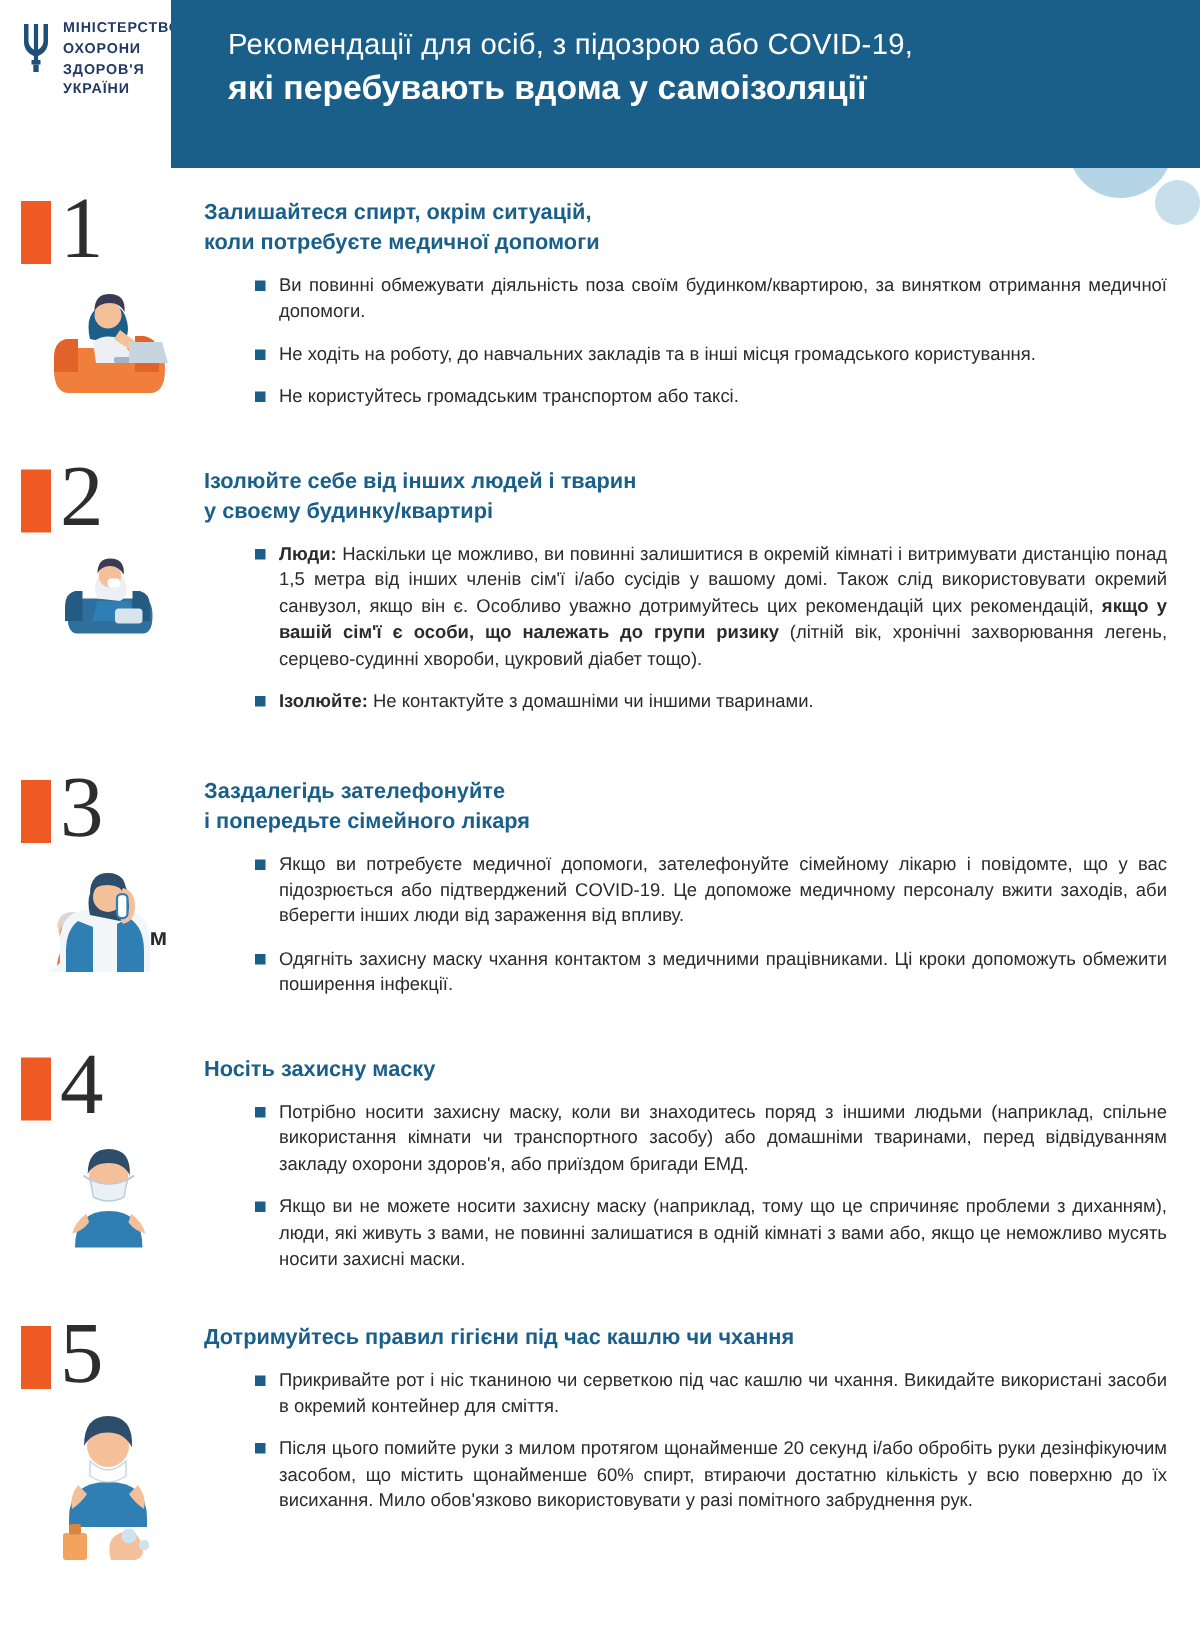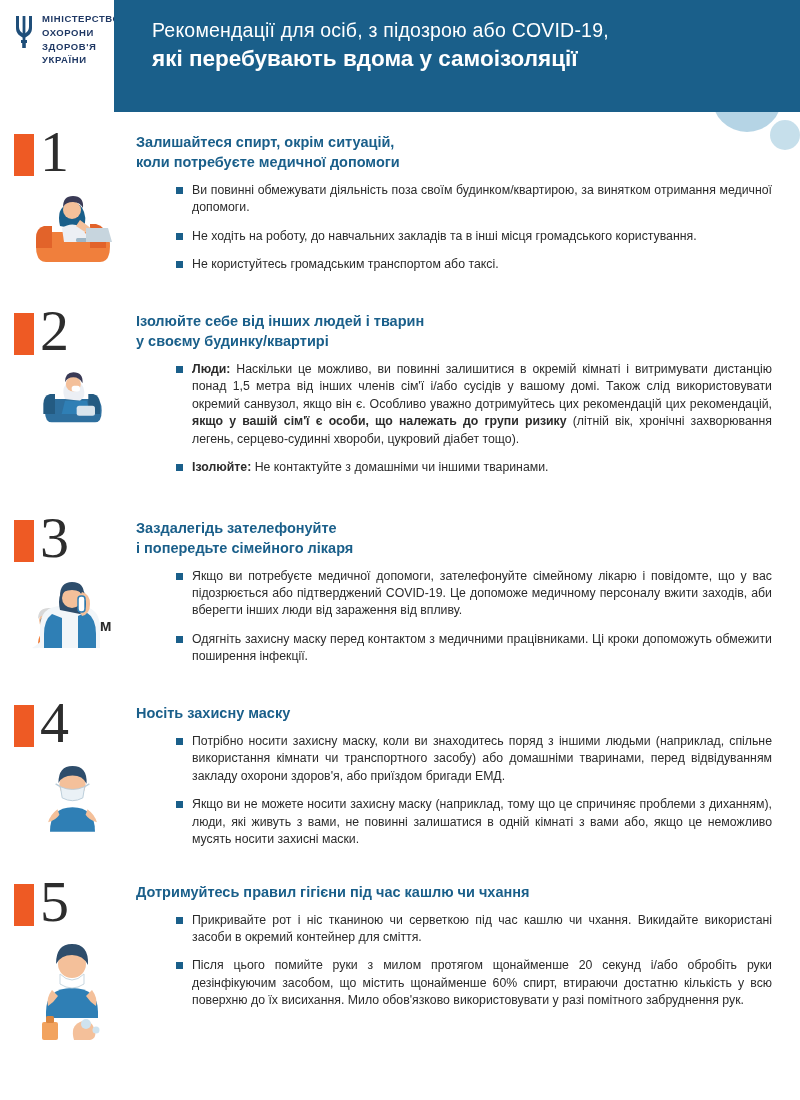--- a/index.html
+++ b/index.html
@@ -115,21 +115,21 @@
   }
   .sec-title {
     color: #1a5f8a;
     font-weight: bold;
     font-size: 14.5px;
     line-height: 1.38;
     margin-bottom: 10px;
   }
   ul.bullets {
     list-style: none;
-    margin: 10px;
+    margin: 4px;
     padding: 0 0 0 46px;
   }
   ul.bullets li {
     position: relative;
     font-size: 12.3px;
     line-height: 1.42;
     color: #2b2b2b;
     text-align: justify;
     margin-bottom: 11px;
   }
@@ -284,21 +284,21 @@
       </svg>
     </div>
   </div>
   <div class="body-col">
     <div class="sec-title">
       <div>Заздалегідь зателефонуйте</div>
       <div>і попередьте сімейного лікаря</div>
     </div>
     <ul class="bullets">
       <li>Якщо ви потребуєте медичної допомоги, зателефонуйте сімейному лікарю і повідомте, що у вас підозрюється або підтверджений COVID-19. Це допоможе медичному персоналу вжити заходів, аби вберегти інших люди від зараження від впливу.</li>
-      <li>Одягніть захисну маску  перед контактом з медичними працівниками. Ці кроки допоможуть обмежити поширення інфекції.</li>
+      <li>Одягніть захисну маску  чхання контактом з медичними працівниками. Ці кроки допоможуть обмежити поширення інфекції.</li>
     </ul>
   </div>
 </div>
 
 <div class="section s4">
   <div class="num-col">
     <div class="orange-bar"></div>
     <div class="num">4</div>
     <div class="illus">
       <svg class="fig" viewBox="0 0 96 96" width="96" height="90">

